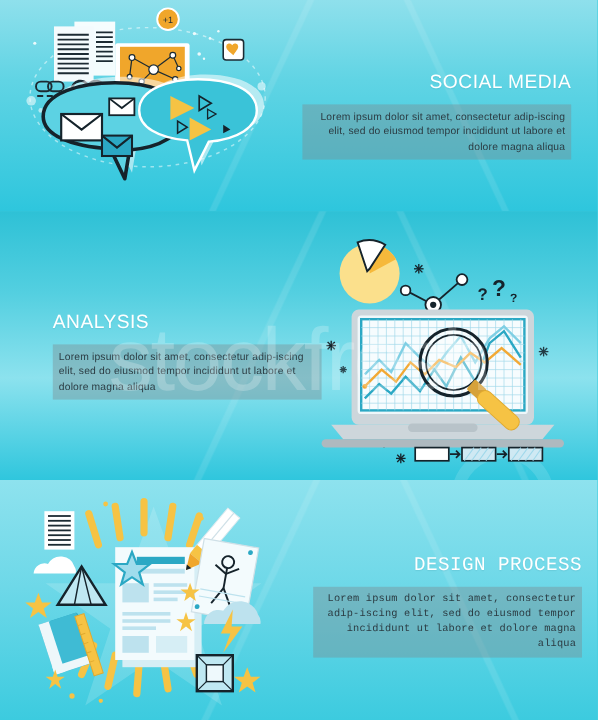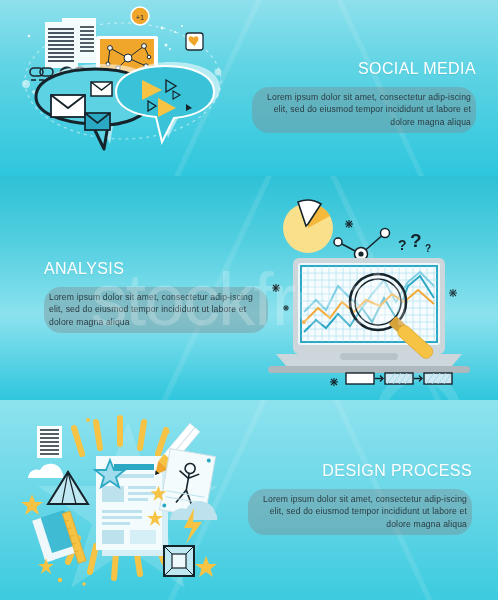--- a/index.html
+++ b/index.html
@@ -25,29 +25,29 @@
   }
 
   
   .txtblock { position:absolute; }
   .heading {
     color:#ffffff; font-size:16px; font-weight:400; letter-spacing:.4px;
     white-space:nowrap; text-shadow:0 1px 1px rgba(0,80,100,.10);
   }
   .para {
     font-size:8.6px; line-height:12.4px; color:#2b3b42; letter-spacing:.15px;
-    background:rgba(125,140,145,.42); padding:4px 5px 5px 5px;border-radius:17px;
+    background:rgba(125,140,145,.42); padding:4px 5px 5px 5px;
   }
   .right-al { text-align:right; }
   .left-al  { text-align:left; }
 
   #social-text   { right:22px; top:60px; width:224px; }
   #social-text .heading { text-align:right; }
   #analysis-text { left:28px; top:260px; width:224px; }
-  #design-text   { right:26px; top:462px; width:224px; }
+  #design-text   { right:13px; top:462px; width:224px;font-family:Liberation Mono, monospace; }
   #design-text .heading { text-align:right; }
   .heading-wrap { margin-bottom:9px; }
 
   
   #watermark {
     position:absolute; left:0; top:234px; width:498px; height:130px;
     display:flex; align-items:center; justify-content:center;
     font-size:74px; font-weight:400; letter-spacing:-2px;
     color:rgba(255,255,255,.22); pointer-events:none; user-select:none;
     font-family:"Liberation Sans", sans-serif;

